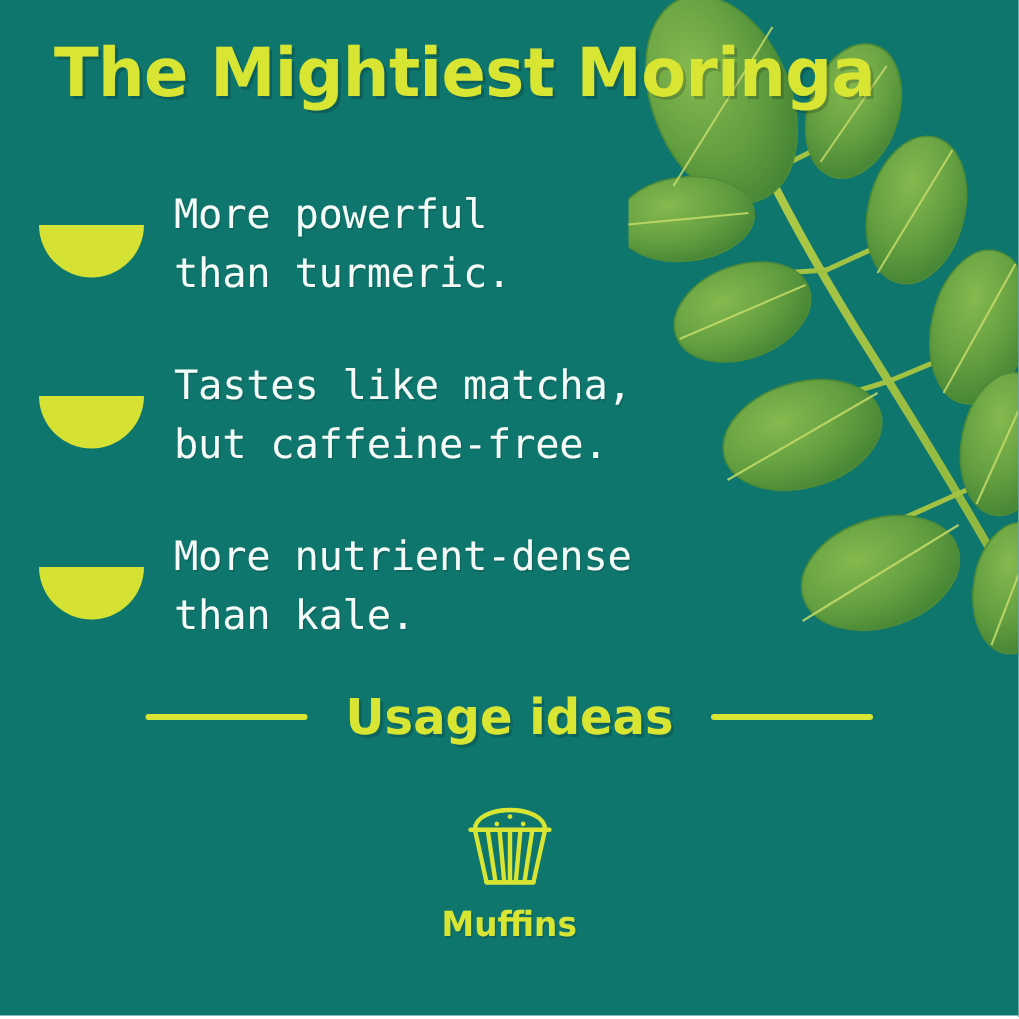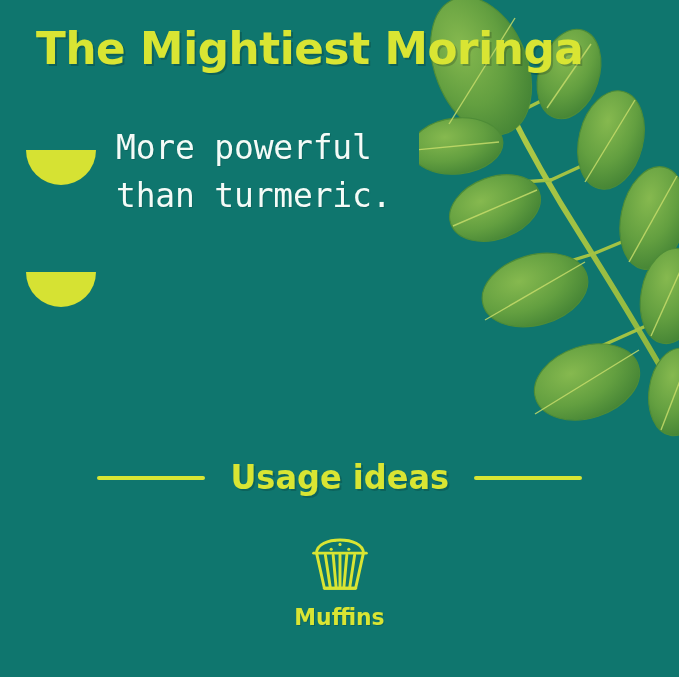--- a/index.html
+++ b/index.html
@@ -67,21 +67,21 @@
     height: 35px;
     margin-top: 26px;
     background: #d6e233;
     border-radius: 0 0 35px 35px / 0 0 35px 35px;
   }
   .bullet-text {
     flex: 1 1 auto;
     margin-left: 20px;
     color: #f4fbf7;
     font-family: "DejaVu Sans Mono", monospace;
-    font-size: 33px;
+    font-size: 27px;
     line-height: 1.46;
     letter-spacing: -0.2px;
     white-space: pre-line;
     text-shadow: 1px 1px 0 rgba(0,0,0,0.12);
   }
 
   
   #usage-band {
     position: absolute;
     left: 0;
@@ -203,23 +203,30 @@
   <div id="title">The Mightiest Moringa</div>
 
   <div id="bullets">
 
     <div class="bullet-row">
       <div class="bullet-mark"></div>
       <div class="bullet-text">More powerful
 than turmeric.</div>
     </div>
 
-
     <div class="bullet-row">
       <div class="bullet-mark"></div>
+      <div class="bullet-text">Tastes like matcha,
+but caffeine-free.</div>
+    </div>
+
+    <div class="bullet-row">
+      <div class="bullet-mark"></div>
+      <div class="bullet-text">More nutrient-dense
+than kale.</div>
     </div>
 
   </div>
 
   <div id="usage-band">
     <div class="rule"></div>
     <div id="usage-title">Usage ideas</div>
     <div class="rule"></div>
   </div>
 

